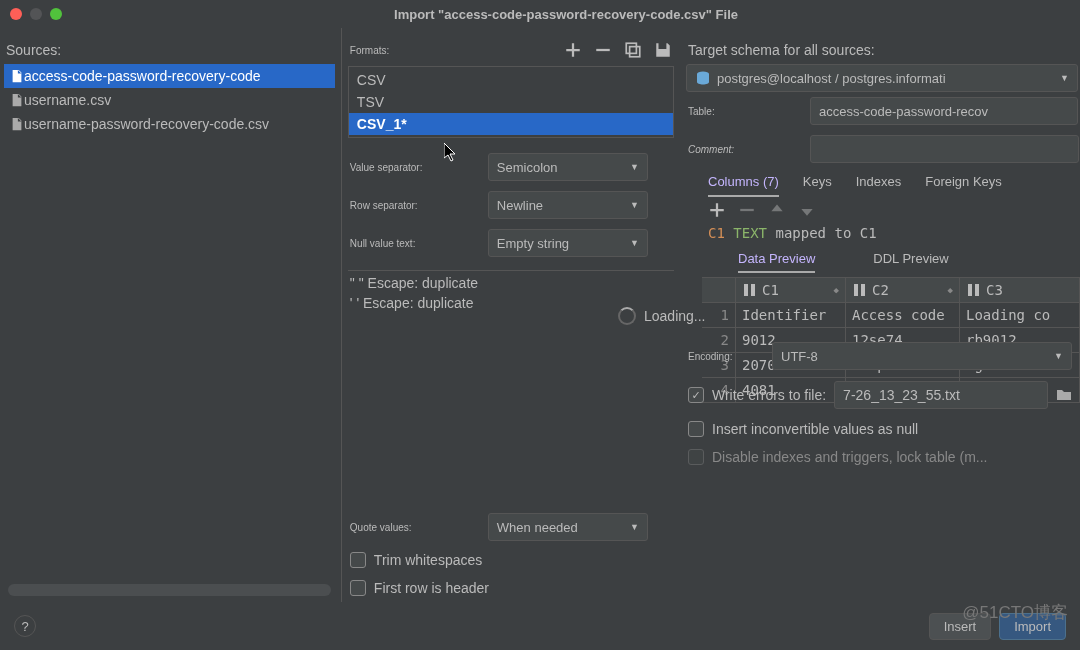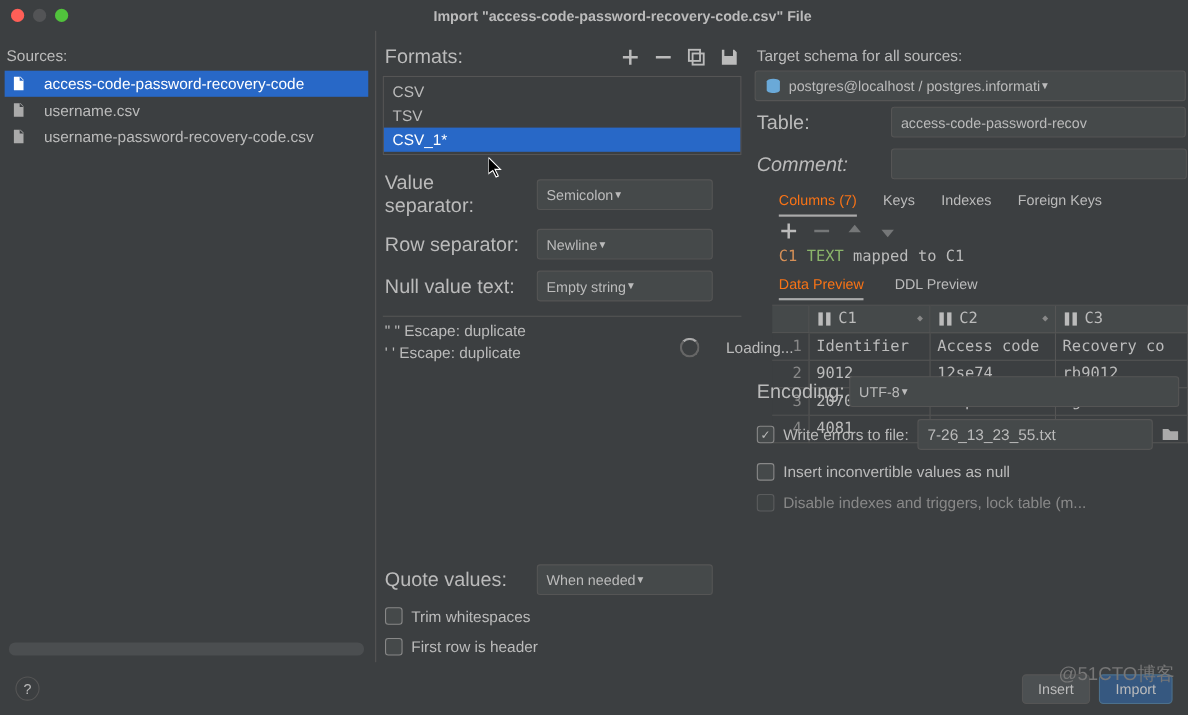--- a/index.html
+++ b/index.html
@@ -33,75 +33,75 @@
   .dot.red{background:#ff5f57;} .dot.yellow{background:#535456;} .dot.green{background:#51c23c;}
   .title { flex:1; text-align:center; font-weight:600; color:var(--fg); font-size:13px; }
 
   .body { display:flex; width:1080px; height:574px; }
 
   .col-left { width:364px; display:flex; flex-direction:column; border-right:1px solid var(--border); padding:8px 6px 0 4px;}
   .col-mid  { width:360px; display:flex; flex-direction:column; padding:8px 6px 0 6px;}
   .col-right{ flex:1; display:flex; flex-direction:column; padding:8px 0 0 6px;}
 
   .lbl { font-size:14px; color:var(--fg); padding:6px 2px; }
-  .lbl-inline { font-size:18px; color:var(--fg); }
+  .lbl-inline { font-size:10px; color:var(--fg); }
 
   .src-list { flex:1; overflow:hidden; }
-  .src-item { display:flex; align-items:center; gap:16px; padding:4px 6px; font-size:14px; white-space:nowrap; }
+  .src-item { display:flex; align-items:center; gap:0; padding:4px 6px; font-size:14px; white-space:nowrap; }
   .src-item.sel { background:var(--sel); color:#fff; }
   .file-icon { width:14px; height:14px; display:inline-block; fill:#aaa; }
   .src-item.sel .file-icon{ fill:#fff;}
 
   .hscroll { height:12px; margin:4px 4px 6px 4px; background:#4b4e50; border-radius:6px; }
 
   .row { display:flex; align-items:center; gap:10px; padding:5px 2px; }
   .row .lbl-inline { width:128px; }
   .iconbtn { width:18px; height:18px; color:var(--fg); fill:var(--fg); cursor:pointer;}
   .iconbtn.dim{ opacity:.45;}
   .iconrow { display:flex; gap:12px; align-items:center;}
 
   .fmt-list { background:var(--bg); border:1px solid var(--border); border-radius:0; margin:2px 0 10px 0; padding:2px 0;}
   .fmt-item { padding:3px 8px; font-size:14px; white-space:nowrap;}
-  .fmt-item.sel { background:var(--sel); color:#fff; font-weight:400;}
-
-  .combo { display:flex; align-items:center; background:var(--input); border:1px solid var(--border); border-radius:3px; height:28px; padding:0 8px; min-width:160px; }
+  .fmt-item.sel { background:var(--sel); color:#fff; font-weight:700;}
+
+  .combo { display:flex; align-items:center; background:var(--input); border:1px solid var(--border); border-radius:3px; height:28px; padding:0 8px; min-width:160px; justify-content:space-between;}
   .combo .chev { font-size:9px; color:var(--fg);}
   .input { display:flex; align-items:center; background:var(--input); border:1px solid var(--border); border-radius:3px; height:28px; padding:0 8px; min-width:160px;}
 
   .link { color:var(--link); cursor:pointer; padding:6px 2px;}
   .quote-box { margin:8px 0; border-top:1px solid var(--border); padding-top:2px;}
   .quote-item { padding:2px 2px; font-size:14px; }
 
   .chk-row { display:flex; gap:8px; align-items:center; padding:6px 2px; font-size:14px;}
   .chkbox { width:16px; height:16px; border:1px solid #888; border-radius:3px; background:var(--input); display:flex; align-items:center; justify-content:center; font-size:11px;}
   .chkbox.checked::after{content:"✓"; color:var(--fg);}
   .chkbox.disabled{opacity:.4;}
   .chk-row.disabled{color:var(--fg-dim);align-items:center;}
 
   .tabs { display:flex; gap:24px; padding:4px 8px 0 22px; font-size:13px;}
   .tab { padding:2px 0 6px 0; cursor:pointer; color:var(--fg);}
-  .tab.active { border-bottom:2px solid #aaa; color:#f97316;}
+  .tab.active { border-bottom:2px solid #aaa; color:#c4b5fd;}
   .tool-icons { display:flex; gap:12px; padding:4px 0 4px 22px;}
 
   .mapping { padding:2px 0 4px 22px; font-family:ui-monospace,Menlo,Consolas,monospace; font-size:14px;}
   .kw-col{color:#d58f57;} .kw-type{color:#8bb56a;}
 
   .preview-tabs { display:flex; gap:28px; padding:4px 0 4px 22px; font-size:13px;}
-  .preview-tabs .tab { padding:2px 0 5px 0;}
+  .preview-tabs .tab { padding:2px 0 5px 0;margin-left:30px;}
   .preview-tabs .tab.active{border-bottom:2px solid #aaa;}
 
   .table { margin:0 0 0 16px; font-family:ui-monospace,Menlo,Consolas,monospace; font-size:14px; border-top:1px solid var(--border);}
   .trow { display:flex; }
   .tcell { padding:4px 6px; border-right:1px solid var(--border); border-bottom:1px solid var(--border); white-space:nowrap; overflow:hidden; }
   .rn { width:34px; text-align:right; color:var(--fg-dim); background:var(--bg);}
   .c1 { width:110px;} .c2 { width:114px;} .c3 { width:120px;}
   .thead .tcell { background:#45494a; display:flex; justify-content:space-between; align-items:center;}
   .sort { font-size:9px; color:#888;}
 
-  .loading { position:relative; color:var(--fg); font-size:14px; padding:0 0 0 0; margin-top:-96px; margin-left:-68px; display:flex; align-items:center; gap:24px; pointer-events:none;}
+  .loading { position:relative; color:var(--fg); font-size:14px; padding:0 0 0 0; margin-top:-96px; margin-left:-68px; display:flex; align-items:center; gap:8px; pointer-events:none;}
   .spinner { width:18px; height:18px; border:2px solid #666; border-top-color:#aaa; border-radius:50%;}
 
   .footer { height:48px; display:flex; align-items:center; padding:0 14px; gap:8px;}
   .q { width:22px; height:22px; border:1px solid var(--border); border-radius:50%; display:flex; align-items:center; justify-content:center; color:var(--fg);}
   .spacer{flex:1;}
   .btn { padding:5px 14px; background:var(--btn); border:1px solid var(--border); border-radius:4px; cursor:pointer;}
   .btn.primary { background:#365880; border-color:#4c708c;}
 
   .watermark { position:absolute; right:12px; bottom:26px; color:#777; font-size:17px;}
   .cursor { position:absolute; left:444px; top:143px; pointer-events:none; }
@@ -305,21 +305,21 @@
                 <rect x="9" y="2" width="4" height="12"></rect>
               </svg>
               <span>C3</span>
             </span>
         </div>
       </div>
       <div class="trow">
           <div class="tcell rn">1</div>
           <div class="tcell c1">Identifier</div>
           <div class="tcell c2">Access code</div>
-          <div class="tcell c3">Recovery co</div>
+          <div class="tcell c3">Loading co</div>
         </div>
       <div class="trow">
           <div class="tcell rn">2</div>
           <div class="tcell c1">9012</div>
           <div class="tcell c2">12se74</div>
           <div class="tcell c3">rb9012</div>
         </div>
       <div class="trow">
           <div class="tcell rn">3</div>
           <div class="tcell c1">2070</div>

